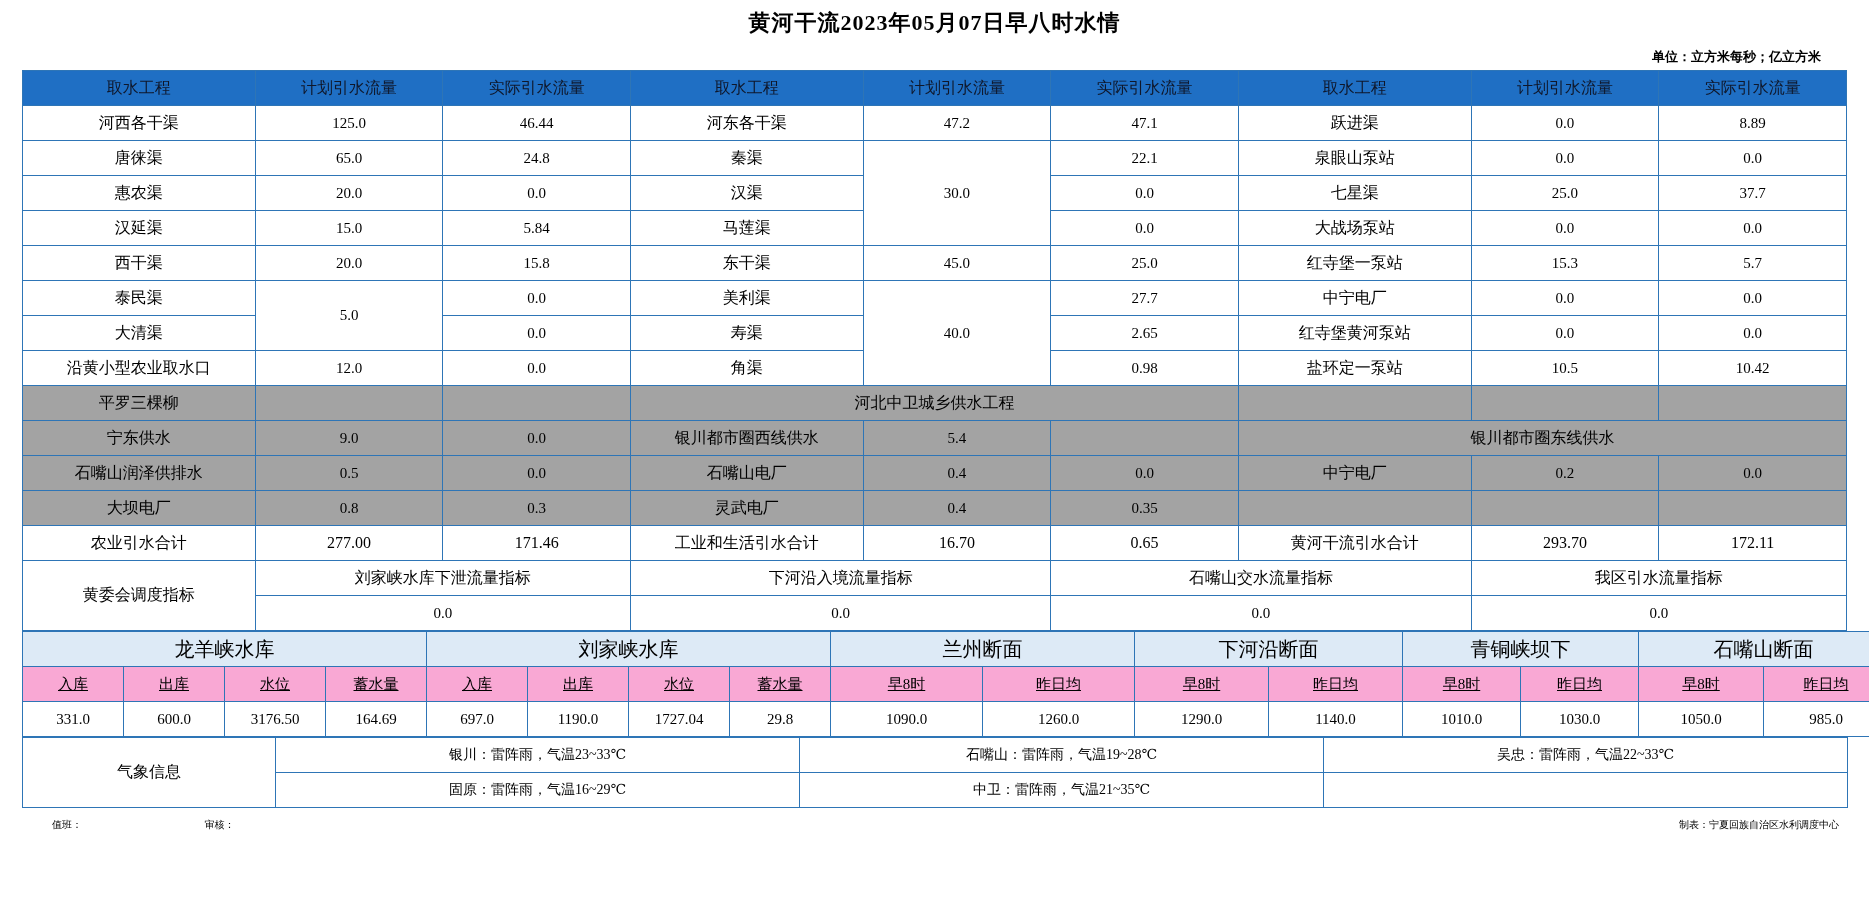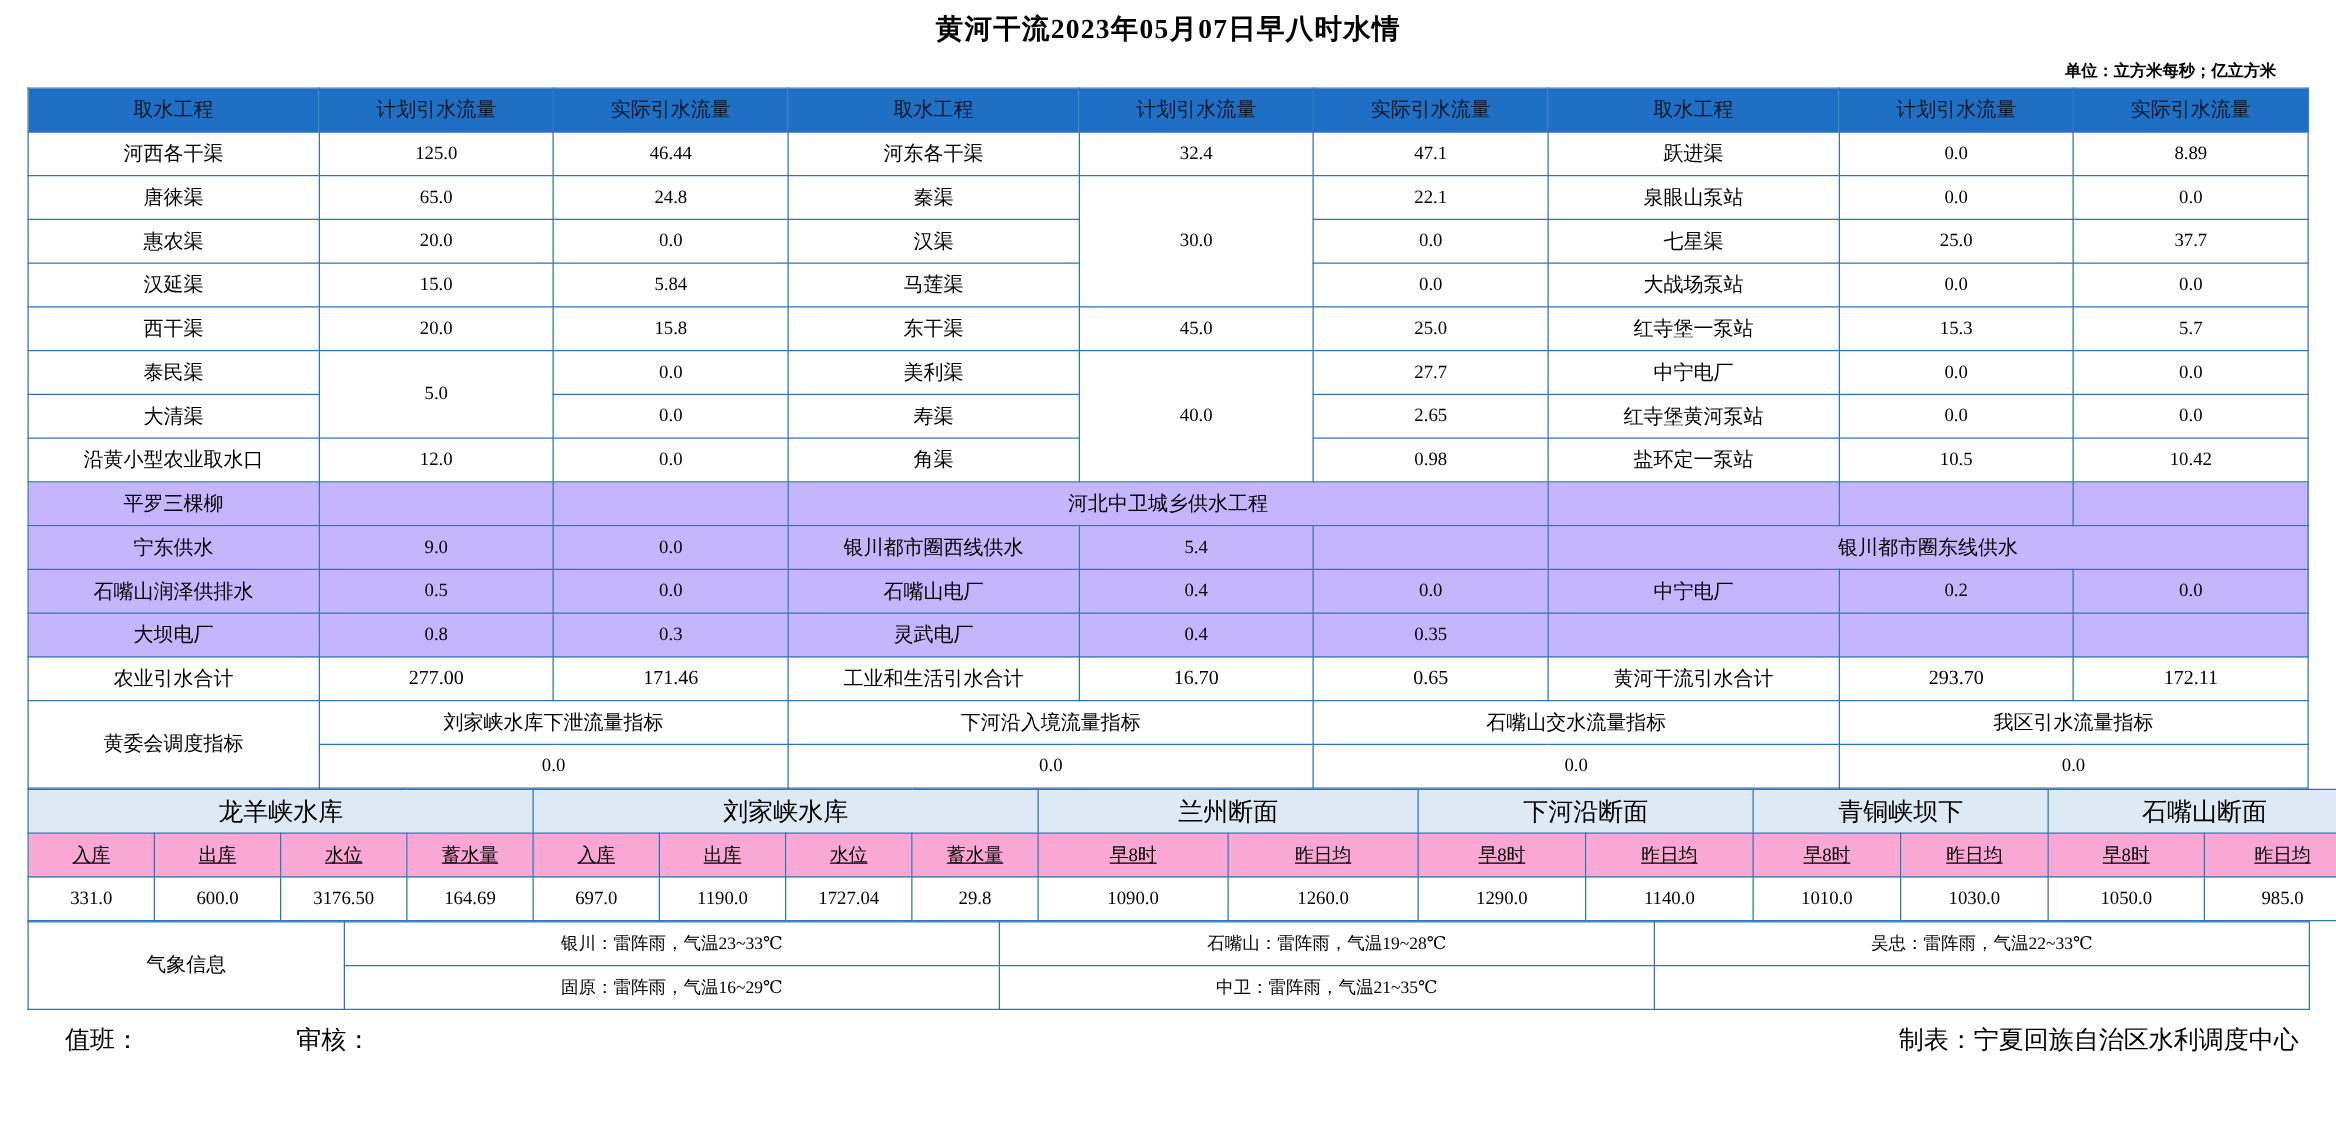--- a/index.html
+++ b/index.html
@@ -57,21 +57,21 @@
     font-size: 16px;
     height: 36px;
   }
   .namecell {
     font-size: 16px;
   }
   .band {
     background: #ddeaf6;
   }
   .bandlite {
-    background: #c4b5fd;
+    background: #a3a3a3;
   }
   .sumrow td {
     font-weight: bold;
     font-size: 16px;
   }
   .gauge-hdr td {
     background: #ddeaf6;
     font-size: 20px;
     height: 30px;
   }
@@ -86,21 +86,21 @@
   }
   .weather-cell {
     text-align: left;
     padding-left: 14px;
     font-size: 14px;
     height: 32px;
   }
   .footer {
     display: flex;
     justify-content: space-between;
-    font-size: 20px;
+    font-size: 10px;
     padding-top: 10px;
     padding-left: 30px;
     padding-right: 8px;
     align-items: flex-end;
   }
   .footer .left span { margin-right: 120px; }
 </style>
 </head>
 <body>
 
@@ -133,21 +133,21 @@
         <td class="hdr">取水工程</td>
         <td class="hdr">计划引水流量</td>
         <td class="hdr">实际引水流量</td>
       </tr>
 
       <tr>
         <td class="namecell">河西各干渠</td>
         <td>125.0</td>
         <td>46.44</td>
         <td class="namecell">河东各干渠</td>
-        <td>32.4</td>
+        <td>47.2</td>
         <td>47.1</td>
         <td class="namecell">跃进渠</td>
         <td>0.0</td>
         <td>8.89</td>
       </tr>
       <tr>
         <td class="namecell">唐徕渠</td>
         <td>65.0</td>
         <td>24.8</td>
         <td class="namecell">秦渠</td>

